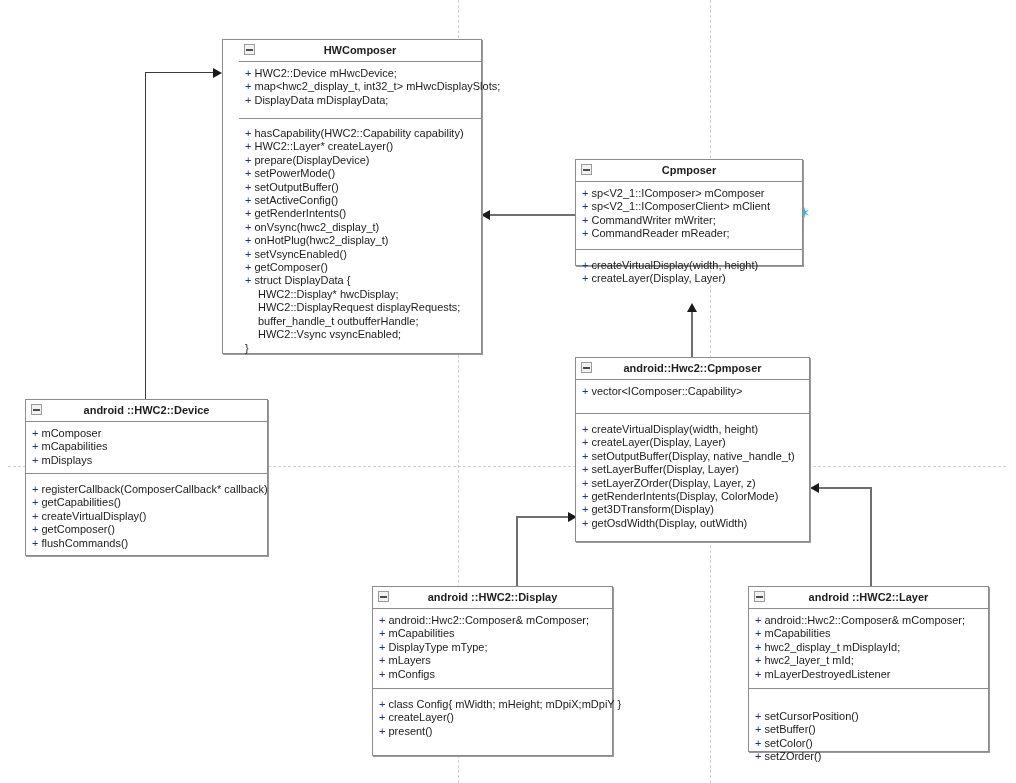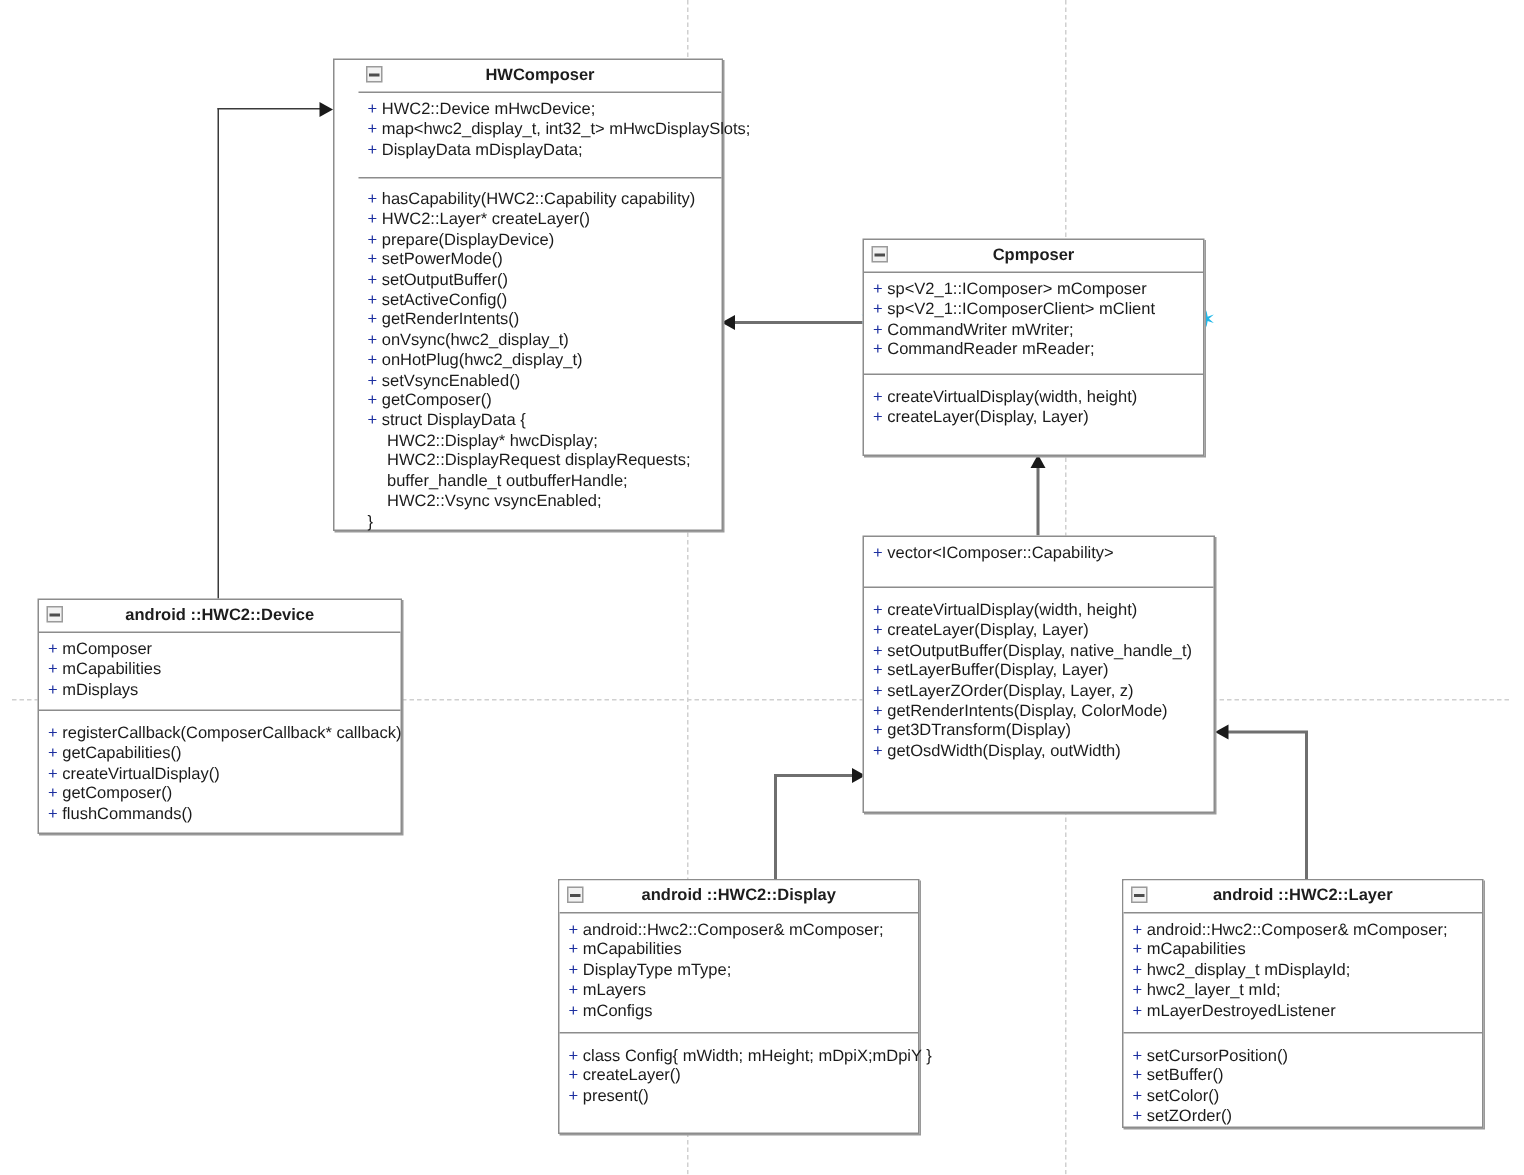--- a/index.html
+++ b/index.html
@@ -183,38 +183,42 @@
       <div class="uml-row"><span class="plus">+ </span><span>getComposer()</span></div>
       <div class="uml-row"><span class="plus">+ </span><span>struct DisplayData {</span></div>
       <div class="uml-row indent"><span>HWC2::Display* hwcDisplay;</span></div>
       <div class="uml-row indent"><span>HWC2::DisplayRequest displayRequests;</span></div>
       <div class="uml-row indent"><span>buffer_handle_t outbufferHandle;</span></div>
       <div class="uml-row indent"><span>HWC2::Vsync vsyncEnabled;</span></div>
       <div class="uml-row">}</div>
     </div>
   </div>
 
-  <div class="uml" style="left:575px; top:159px; width:228px; height:145px; font-size:11px;">
+  <div class="uml" style="left:575px; top:159px; width:228px; height:107px; font-size:11px;">
     <div class="uml-header">
       <span class="collapse-icon"></span>
       <span>Cpmposer</span>
     </div>
     <div class="uml-section" style="height:67px;">
       <div class="uml-row"><span class="plus">+ </span><span>sp&lt;V2_1::IComposer&gt; mComposer</span></div>
       <div class="uml-row"><span class="plus">+ </span><span>sp&lt;V2_1::IComposerClient&gt; mClient</span></div>
       <div class="uml-row"><span class="plus">+ </span><span>CommandWriter mWriter;</span></div>
       <div class="uml-row"><span class="plus">+ </span><span>CommandReader mReader;</span></div>
     </div>
     <div class="uml-section" style="padding-top:9px;">
       <div class="uml-row"><span class="plus">+ </span><span>createVirtualDisplay(width, height)</span></div>
       <div class="uml-row"><span class="plus">+ </span><span>createLayer(Display, Layer)</span></div>
     </div>
   </div>
 
   <div class="uml" style="left:575px; top:357px; width:235px; height:185px; font-size:11px;">
+    <div class="uml-header">
+      <span class="collapse-icon"></span>
+      <span>android::Hwc2::Cpmposer</span>
+    </div>
     <div class="uml-section" style="height:33px;">
       <div class="uml-row"><span class="plus">+ </span><span>vector&lt;IComposer::Capability&gt;</span></div>
     </div>
     <div class="uml-section" style="padding-top:9px;">
       <div class="uml-row"><span class="plus">+ </span><span>createVirtualDisplay(width, height)</span></div>
       <div class="uml-row"><span class="plus">+ </span><span>createLayer(Display, Layer)</span></div>
       <div class="uml-row"><span class="plus">+ </span><span>setOutputBuffer(Display, native_handle_t)</span></div>
       <div class="uml-row"><span class="plus">+ </span><span>setLayerBuffer(Display, Layer)</span></div>
       <div class="uml-row"><span class="plus">+ </span><span>setLayerZOrder(Display, Layer, z)</span></div>
       <div class="uml-row"><span class="plus">+ </span><span>getRenderIntents(Display, ColorMode)</span></div>
@@ -266,21 +270,21 @@
       <span class="collapse-icon"></span>
       <span>android ::HWC2::Layer</span>
     </div>
     <div class="uml-section" style="height:79px;">
       <div class="uml-row"><span class="plus">+ </span><span>android::Hwc2::Composer&amp; mComposer;</span></div>
       <div class="uml-row"><span class="plus">+ </span><span>mCapabilities</span></div>
       <div class="uml-row"><span class="plus">+ </span><span>hwc2_display_t mDisplayId;</span></div>
       <div class="uml-row"><span class="plus">+ </span><span>hwc2_layer_t mId;</span></div>
       <div class="uml-row"><span class="plus">+ </span><span>mLayerDestroyedListener</span></div>
     </div>
-    <div class="uml-section" style="padding-top:9px;">
+    <div class="uml-section" style="padding-top:21px;">
       <div class="uml-row"><span class="plus">+ </span><span>setCursorPosition()</span></div>
       <div class="uml-row"><span class="plus">+ </span><span>setBuffer()</span></div>
       <div class="uml-row"><span class="plus">+ </span><span>setColor()</span></div>
       <div class="uml-row"><span class="plus">+ </span><span>setZOrder()</span></div>
     </div>
   </div>
 
 </div>
 
 </body></html>

